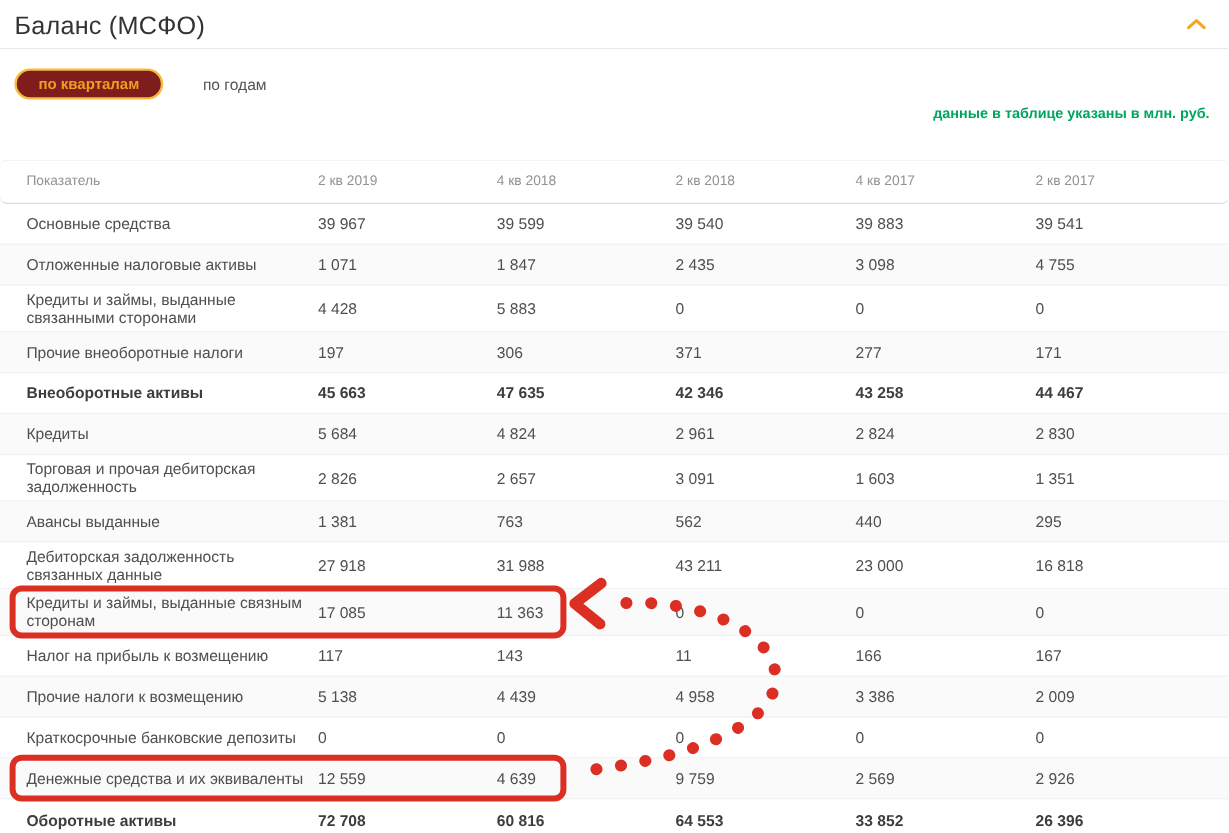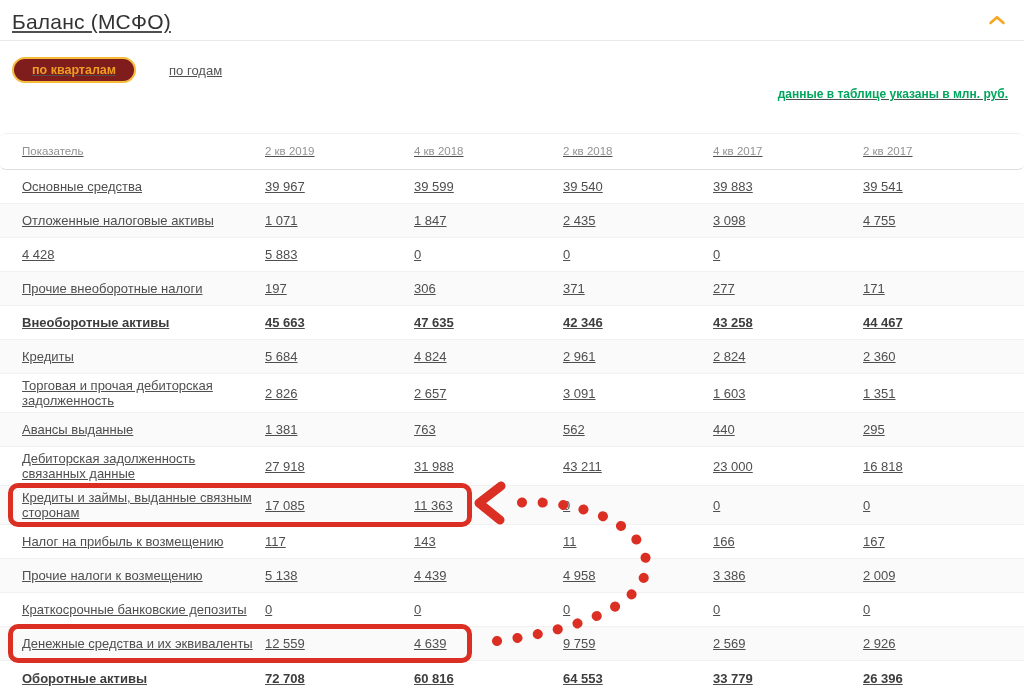--- a/index.html
+++ b/index.html
@@ -1,19 +1,19 @@
 <!DOCTYPE html>
 <html><head>
 <meta charset="utf-8">
 <style>
   * { margin:0; padding:0; box-sizing:border-box; }
   html,body { background:#fff; }
   .page {
     position:relative; width:1024px; height:694px; overflow:hidden;
-    background:#fff; font-family:"Liberation Sans", sans-serif; color:#4f4f4f;text-decoration:underline;
+    background:#fff; font-family:"Liberation Sans", sans-serif; color:#4f4f4f;
   }
   
   .hdr {
     position:relative; height:41px; border-bottom:1px solid #e9e9e9;
     padding:10px 0 0 12px;
   }
   .hdr h1 { font-size:21px; font-weight:400; color:#333; letter-spacing:.2px; }
   .collapse-btn {
     position:absolute; top:10px; right:14px; background:none; border:none;
     cursor:pointer; padding:4px;
@@ -100,20 +100,21 @@
         </div>
         <div class="trow">
           <div class="cell">Отложенные налоговые активы</div>
           <div class="cell">1 071</div>
           <div class="cell">1 847</div>
           <div class="cell">2 435</div>
           <div class="cell">3 098</div>
           <div class="cell">4 755</div>
         </div>
         <div class="trow">
+          <div class="cell">Кредиты и займы, выданные связанными сторонами</div>
           <div class="cell">4 428</div>
           <div class="cell">5 883</div>
           <div class="cell">0</div>
           <div class="cell">0</div>
           <div class="cell">0</div>
         </div>
         <div class="trow">
           <div class="cell">Прочие внеоборотные налоги</div>
           <div class="cell">197</div>
           <div class="cell">306</div>
@@ -128,21 +129,21 @@
           <div class="cell">42 346</div>
           <div class="cell">43 258</div>
           <div class="cell">44 467</div>
         </div>
         <div class="trow">
           <div class="cell">Кредиты</div>
           <div class="cell">5 684</div>
           <div class="cell">4 824</div>
           <div class="cell">2 961</div>
           <div class="cell">2 824</div>
-          <div class="cell">2 360</div>
+          <div class="cell">2 830</div>
         </div>
         <div class="trow">
           <div class="cell">Торговая и прочая дебиторская задолженность</div>
           <div class="cell">2 826</div>
           <div class="cell">2 657</div>
           <div class="cell">3 091</div>
           <div class="cell">1 603</div>
           <div class="cell">1 351</div>
         </div>
         <div class="trow">
@@ -199,21 +200,21 @@
           <div class="cell">4 639</div>
           <div class="cell">9 759</div>
           <div class="cell">2 569</div>
           <div class="cell">2 926</div>
         </div>
         <div class="trow bold">
           <div class="cell">Оборотные активы</div>
           <div class="cell">72 708</div>
           <div class="cell">60 816</div>
           <div class="cell">64 553</div>
-          <div class="cell">33 779</div>
+          <div class="cell">33 852</div>
           <div class="cell">26 396</div>
         </div>
       </div>
   </div>
 
   <svg class="annot" width="1024" height="694" viewBox="0 0 1024 694">
     <path d="M497,641 C590,629 652,598 646,560 C639,518 566,498 515,503" fill="none" stroke="#dc2f23" stroke-width="10" stroke-linecap="round" stroke-dasharray="0.1 20.5"></path>
     <path d="M501,486 L479,503 L500,520" fill="none" stroke="#dc2f23" stroke-width="9" stroke-linecap="round" stroke-linejoin="round"></path>
   </svg>
 

